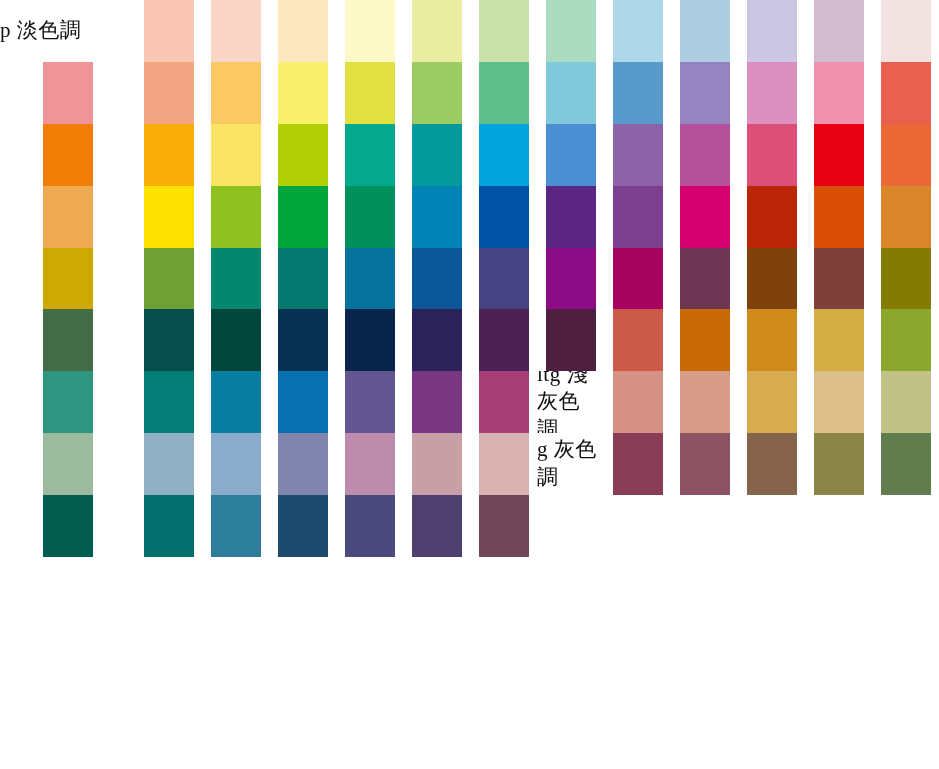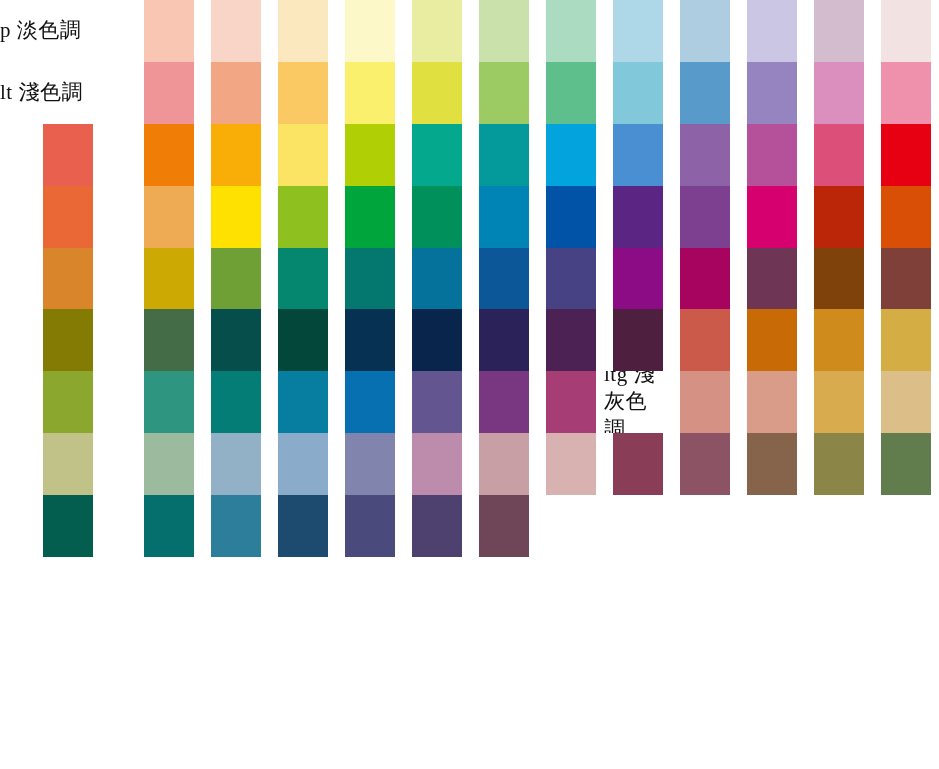--- a/index.html
+++ b/index.html
@@ -89,21 +89,20 @@
     </div>
     <div class="swatch-cell">
       <div class="swatch" style="background-color: rgb(202, 198, 228);"></div>
     </div>
     <div class="swatch-cell">
       <div class="swatch" style="background-color: rgb(210, 188, 206);"></div>
     </div>
     <div class="swatch-cell">
       <div class="swatch" style="background-color: rgb(242, 226, 225);"></div>
     </div>
-    <div class="tone-label">lt 淺色調</div>
     <div class="swatch-cell">
       <div class="swatch" style="background-color: rgb(239, 149, 152);"></div>
     </div>
     <div class="swatch-cell">
       <div class="swatch" style="background-color: rgb(242, 166, 132);"></div>
     </div>
     <div class="swatch-cell">
       <div class="swatch" style="background-color: rgb(251, 201, 99);"></div>
     </div>
     <div class="swatch-cell">
@@ -343,20 +342,21 @@
     </div>
     <div class="swatch-cell">
       <div class="swatch" style="background-color: rgb(189, 140, 173);"></div>
     </div>
     <div class="swatch-cell">
       <div class="swatch" style="background-color: rgb(200, 159, 164);"></div>
     </div>
     <div class="swatch-cell">
       <div class="swatch" style="background-color: rgb(216, 178, 176);"></div>
     </div>
+    <div class="tone-label">g 灰色調</div>
     <div class="swatch-cell">
       <div class="swatch" style="background-color: rgb(138, 61, 86);"></div>
     </div>
     <div class="swatch-cell">
       <div class="swatch" style="background-color: rgb(139, 83, 99);"></div>
     </div>
     <div class="swatch-cell">
       <div class="swatch" style="background-color: rgb(134, 100, 75);"></div>
     </div>
     <div class="swatch-cell">

